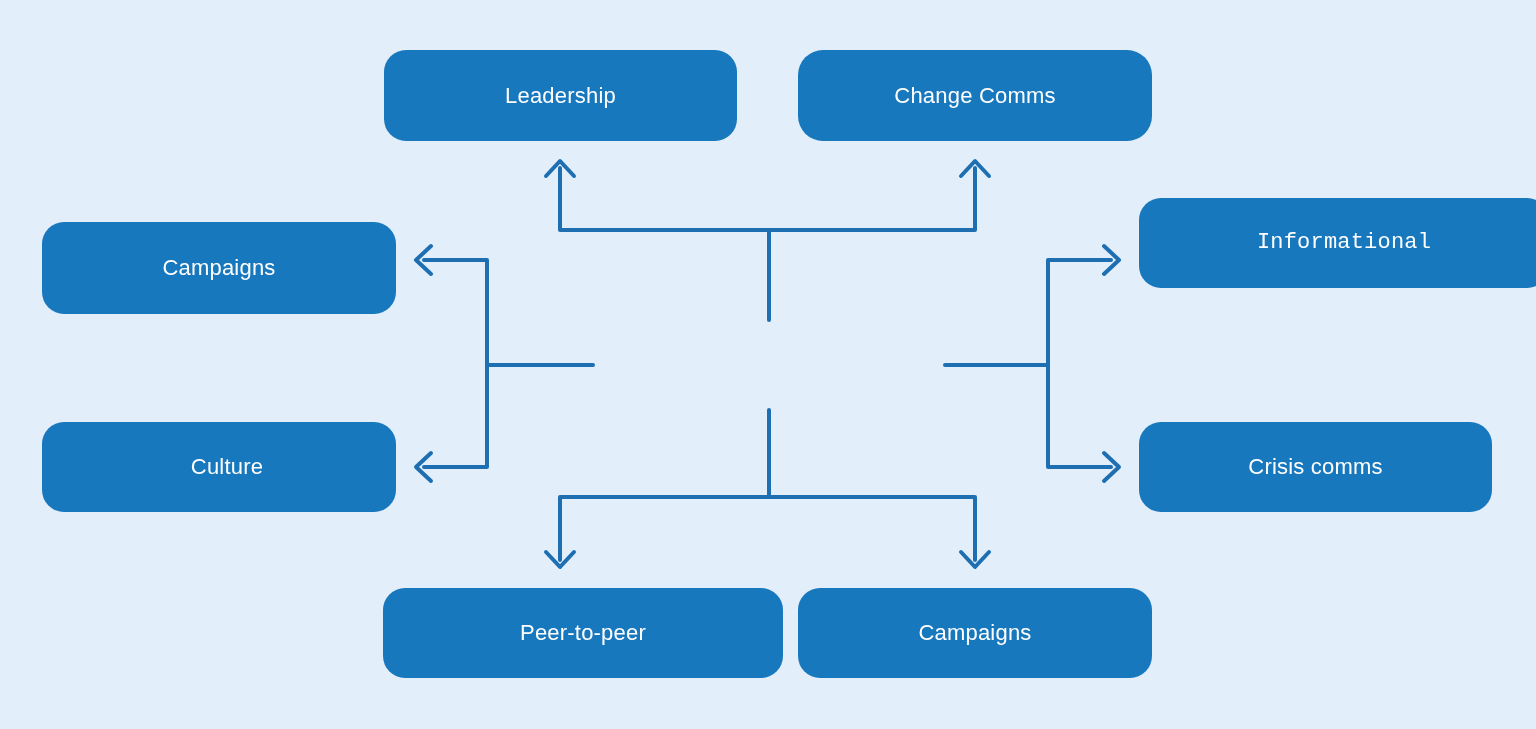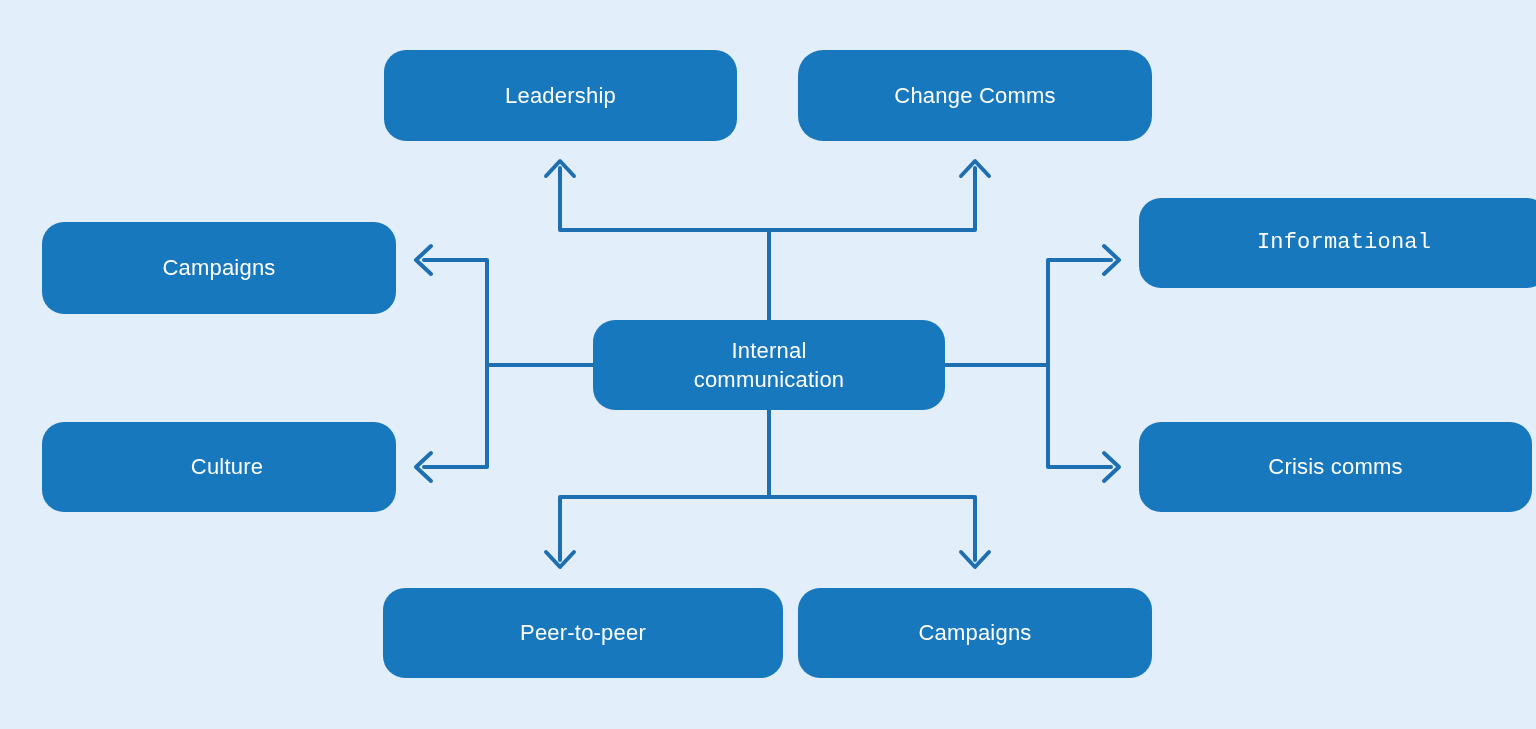--- a/index.html
+++ b/index.html
@@ -52,21 +52,21 @@
   .node .label { display: inline-block; }
 
   
   #node-leadership     { left: 384px;  top: 50px;  width: 353px; height: 91px; }
   #node-change-comms   { left: 798px;  top: 50px;  width: 354px; height: 91px; border-radius: 25px; }
   #node-campaigns      { left: 42px;   top: 222px; width: 354px; height: 92px; }
   #node-informational  { left: 1139px; top: 198px; width: 410px; height: 90px; font-family: Liberation Mono, monospace; }
   #node-internal-communication { left: 593px; top: 320px; width: 352px; height: 90px; }
   #node-internal-communication .label { max-width: 190px; }
   #node-culture        { left: 42px;   top: 422px; width: 354px; height: 90px; padding-left: 16px; }
-  #node-crisis-comms   { left: 1139px; top: 422px; width: 393px; height: 90px; }
+  #node-crisis-comms   { left: 1139px; top: 422px; width: 353px; height: 90px; }
   #node-peer-to-peer   { left: 383px;  top: 588px; width: 400px; height: 90px; }
   #node-feedback       { left: 798px;  top: 588px; width: 354px; height: 90px; }
 </style>
 </head>
 <body>
 
 <div class="canvas">
 
   <svg class="connectors" viewBox="0 0 1536 729" xmlns="http://www.w3.org/2000/svg">
 
@@ -104,23 +104,20 @@
   </div>
 
   <div class="node" id="node-campaigns">
     <span class="label">Campaigns</span>
   </div>
 
   <div class="node" id="node-informational">
     <span class="label">Informational</span>
   </div>
 
-  <div class="node" id="node-internal-communication">
-    <span class="label">Internal communication</span>
-  </div>
 
   <div class="node" id="node-culture">
     <span class="label">Culture</span>
   </div>
 
   <div class="node" id="node-crisis-comms">
     <span class="label">Crisis comms</span>
   </div>
 
   <div class="node" id="node-peer-to-peer">

